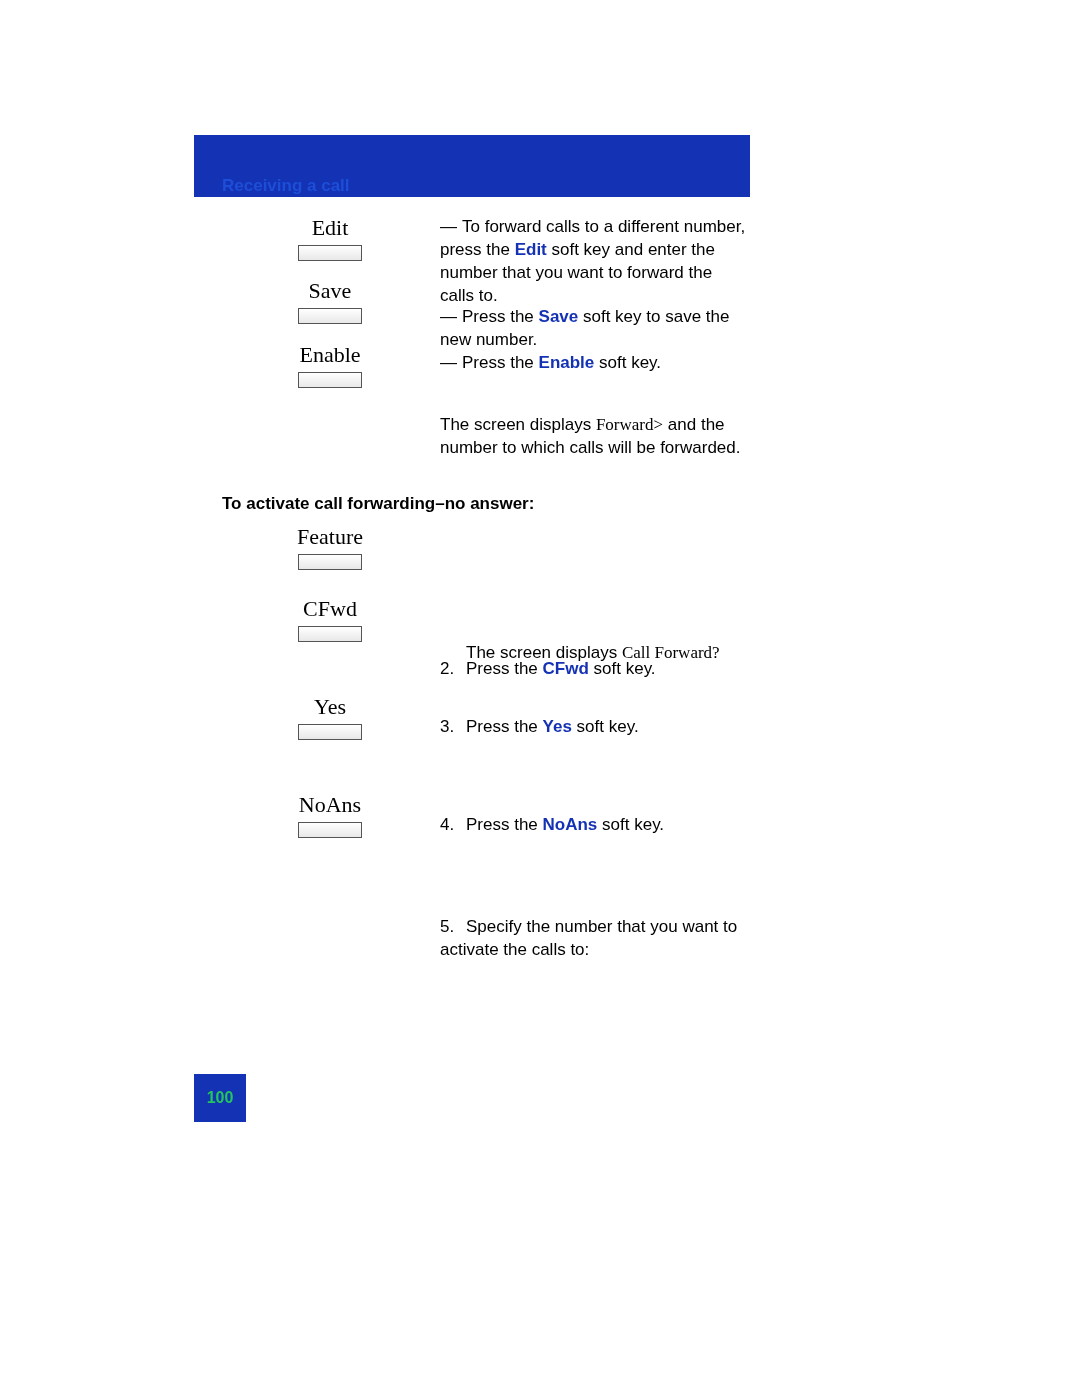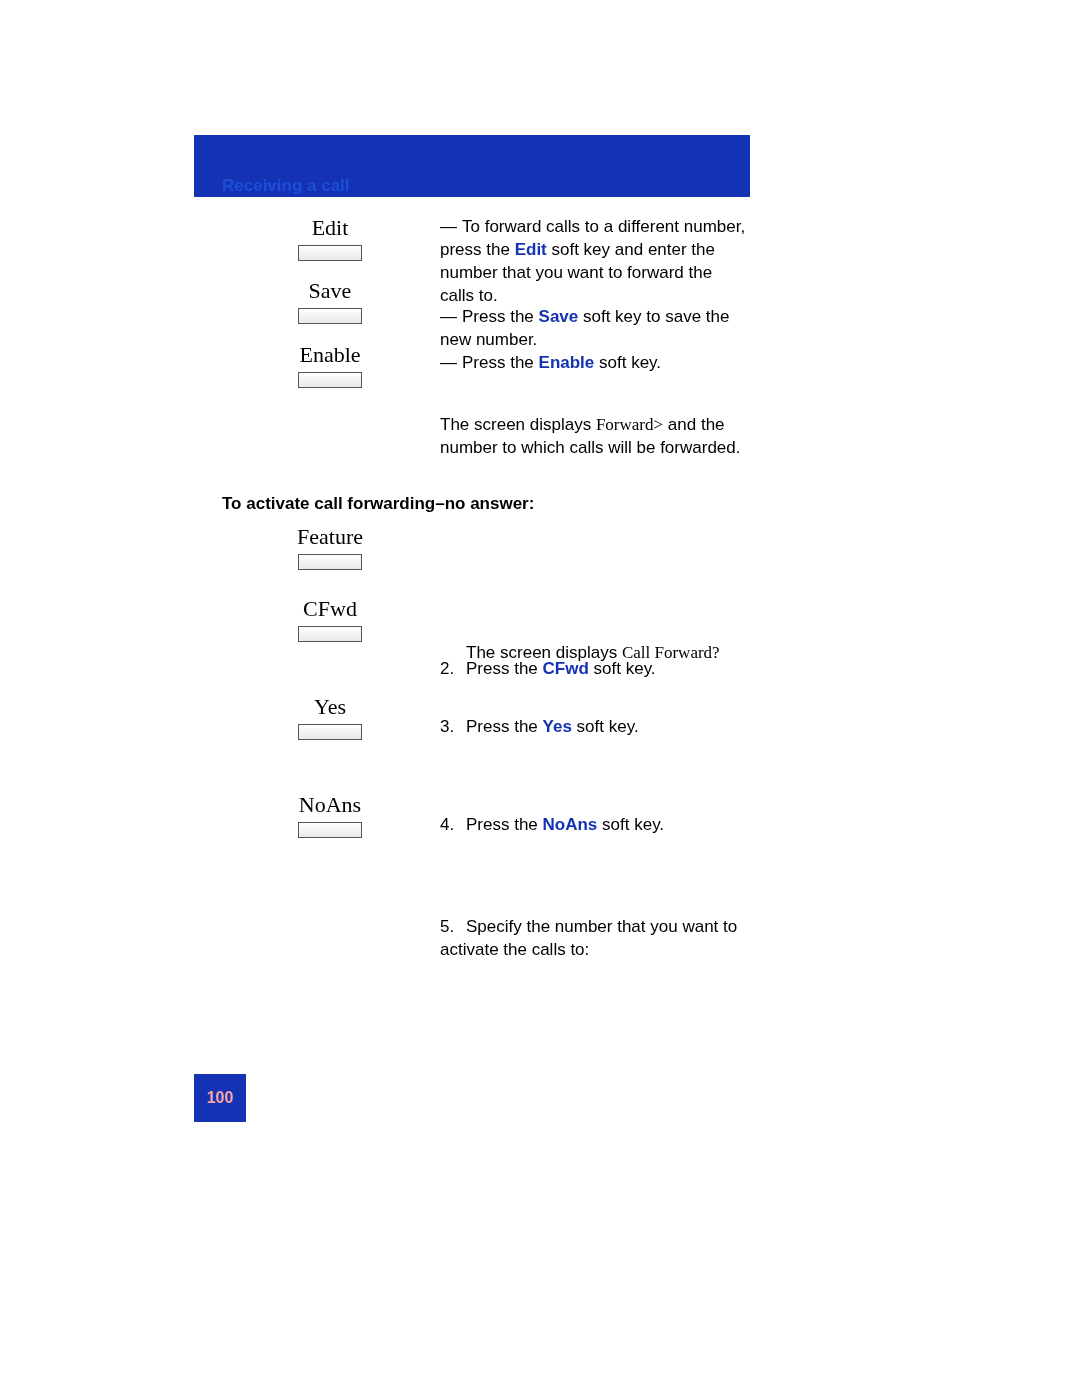--- a/index.html
+++ b/index.html
@@ -71,21 +71,21 @@
     display: inline-block;
     width: 26px;
   }
   .footer-box {
     position: absolute;
     left: 194px;
     top: 1074px;
     width: 52px;
     height: 48px;
     background: #1432b4;
-    color: #fca5a5;
+    color: #22c55e;
     font-weight: bold;
     font-size: 16px;
     display: flex;
     align-items: center;
     justify-content: center;
   }
 </style>
 </head>
 <body>
 

